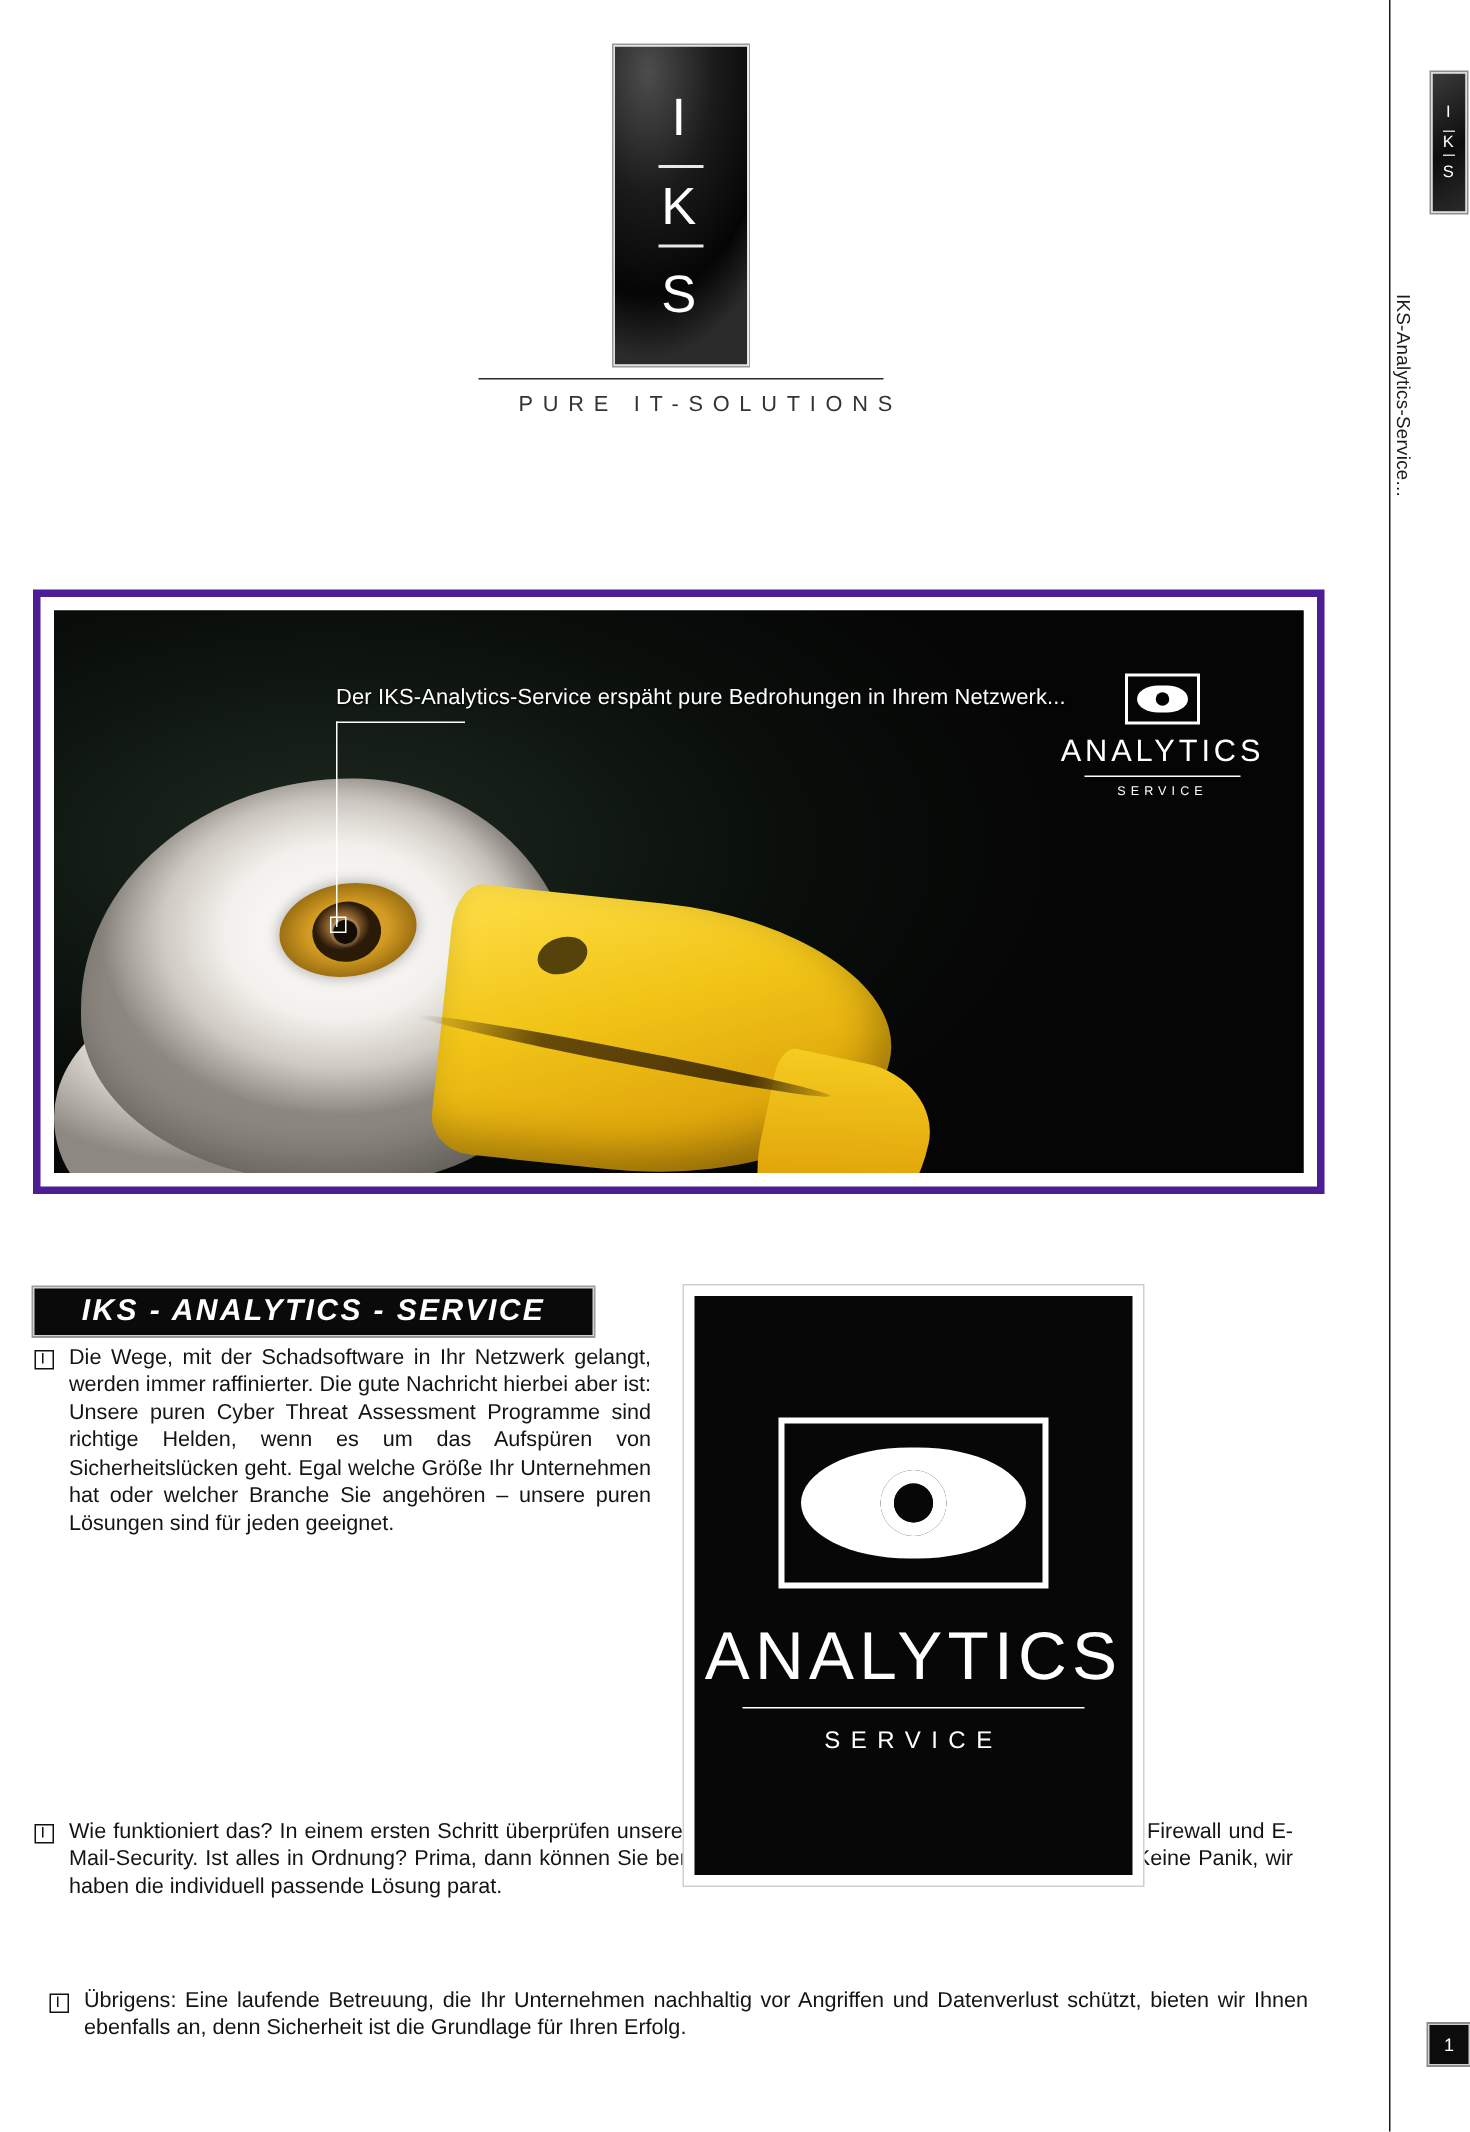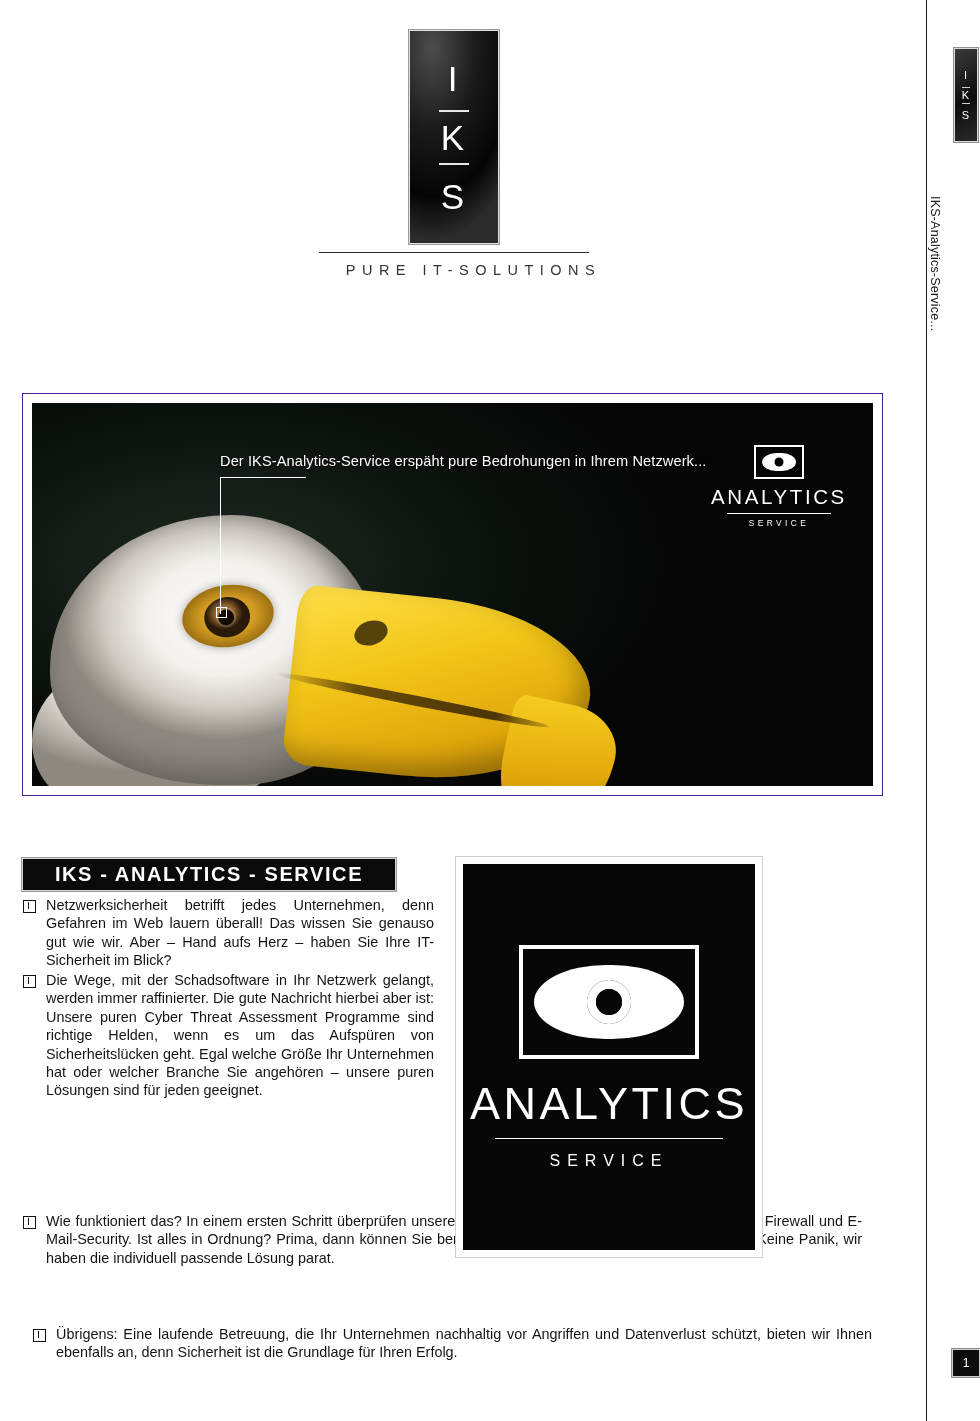--- a/index.html
+++ b/index.html
@@ -142,21 +142,21 @@
   }
 
   
   .hero-frame {
     position: absolute;
     left: 22px;
     top: 393px;
     width: 861px;
     height: 403px;
     background: #ffffff;
-    border: 1px solid #4c1d95;
+    border: 5px solid #4c1d95;
     box-sizing: border-box;
     padding: 9px;
   }
   .hero {
     position: relative;
     width: 100%;
     height: 100%;
     overflow: hidden;
     background:
       radial-gradient(60% 70% at 22% 42%, #1d2a20 0%, #0a0f0b 60%, #050505 100%),
@@ -357,20 +357,21 @@
     background: #0a0a0a;
     border: 1px solid #d2d2d2;
     box-shadow: 0 0 0 1px #9c9c9c;
     color: #ffffff;
     display: flex;
     align-items: center;
     justify-content: center;
     font-size: 20px;
     letter-spacing: 1.6px;
     font-weight: 700;
+    font-style: italic;
   }
 
   
   .body-col {
     position: absolute;
     left: 22px;
     top: 896px;
     width: 412px;
   }
   .body-wide {
@@ -530,24 +531,20 @@
     </div>
   </div>
 </div>
 
 <div class="section-title">IKS - ANALYTICS - SERVICE</div>
 
 <div class="body-col">
   <ul class="bullets">
     <li>
       <span class="bullet-icon"></span>
-      <span>Netzwerksicherheit betrifft jedes Unternehmen, denn Gefahren im Web lauern überall! Das wissen Sie genauso gut wie wir. Aber – Hand aufs Herz – haben Sie Ihre IT-Sicherheit im Blick?</span>
-    </li>
-    <li>
-      <span class="bullet-icon"></span>
       <span>Die Wege, mit der Schadsoftware in Ihr Netzwerk gelangt, werden immer raffinierter. Die gute Nachricht hierbei aber ist: Unsere puren Cyber Threat Assessment Programme sind richtige Helden, wenn es um das Aufspüren von Sicherheitslücken geht. Egal welche Größe Ihr Unternehmen hat oder welcher Branche Sie angehören – unsere puren Lösungen sind für jeden geeignet.</span>
     </li>
   </ul>
 </div>
 
 <div style="position:absolute; left:22px; top:1212px; width:840px;">
   <ul class="bullets">
     <li style="text-align:justify;">
       <span class="bullet-icon"></span>
       <span>Wie funktioniert das? In einem ersten Schritt überprüfen unsere Experten das Sicherheitsniveau von Netzwerk, Firewall und E-Mail-Security. Ist alles in Ordnung? Prima, dann können Sie beruhigt weiterarbeiten. Gibt es Schwachstellen? Keine Panik, wir haben die individuell passende Lösung parat.</span>

